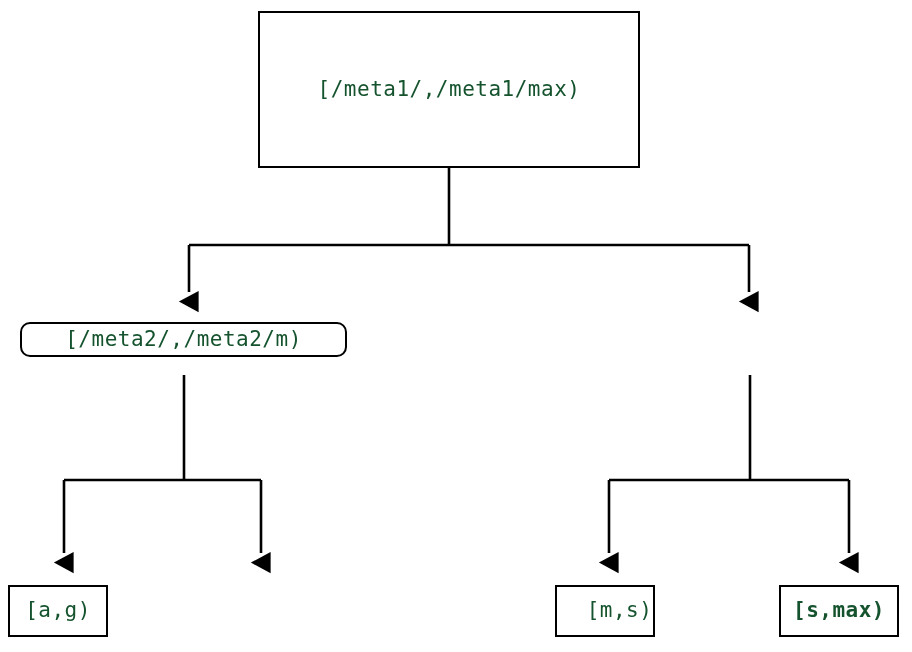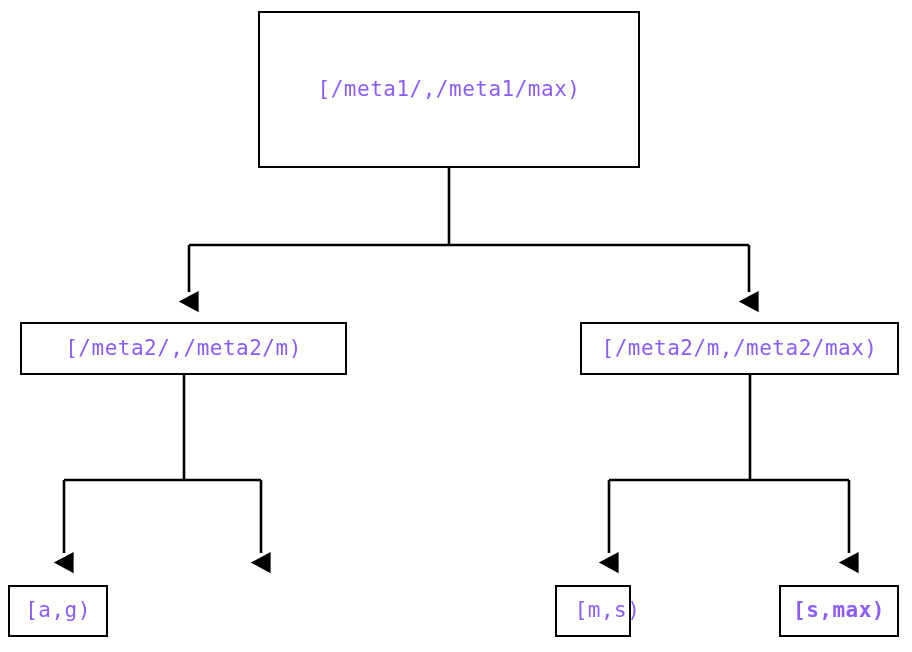--- a/index.html
+++ b/index.html
@@ -28,33 +28,33 @@
     position: absolute;
     box-sizing: border-box;
     background: #ffffff;
     border: 2px solid #000000;
     display: flex;
     align-items: center;
     justify-content: center;
     text-align: center;
   }
   .node-label {
-    color: #8b5cf6;
+    color: #14532d;
     font-family: "DejaVu Sans Mono", "Liberation Mono", monospace;
     font-size: 21px;
     line-height: 1.1;
     letter-spacing: 0.5px;
     white-space: pre;
   }
   .node-root   { left: 258px; top: 11px;  width: 382px; height: 157px; }
-  .node-mid-l  { left: 20px;  top: 322px; width: 327px; height: 53px;  }
+  .node-mid-l  { left: 20px;  top: 322px; width: 327px; height: 35px; border-radius: 10px;  }
   .node-mid-r  { left: 580px; top: 322px; width: 319px; height: 53px;  }
   .node-leaf-1 { left: 8px;   top: 585px; width: 100px; height: 52px;  }
   .node-leaf-2 { left: 207px; top: 585px; width: 100px; height: 52px;  }
-  .node-leaf-3 { left: 555px; top: 585px; width: 76px; height: 52px; padding-left: 29px;  }
+  .node-leaf-3 { left: 555px; top: 585px; width: 100px; height: 52px; padding-left: 29px;  }
   .node-leaf-4 { left: 779px; top: 585px; width: 120px; height: 52px; font-weight: bold;  }
 </style>
 </head>
 <body>
 
 <div id="diagram-root">
 
   <svg class="edges-layer" width="912" height="652" viewBox="0 0 912 652" xmlns="http://www.w3.org/2000/svg">
     <defs>
       <marker id="arrowhead" markerWidth="9" markerHeight="9" refX="0.4" refY="4.5" orient="auto" markerUnits="strokeWidth">
@@ -83,23 +83,20 @@
   </svg>
 
   <div class="node-box node-root">
     <span class="node-label">[/meta1/,/meta1/max)</span>
   </div>
 
   <div class="node-box node-mid-l">
     <span class="node-label">[/meta2/,/meta2/m)</span>
   </div>
 
-  <div class="node-box node-mid-r">
-    <span class="node-label">[/meta2/m,/meta2/max)</span>
-  </div>
 
   <div class="node-box node-leaf-1">
     <span class="node-label">[a,g)</span>
   </div>
 
 
   <div class="node-box node-leaf-3">
     <span class="node-label">[m,s)</span>
   </div>
 

